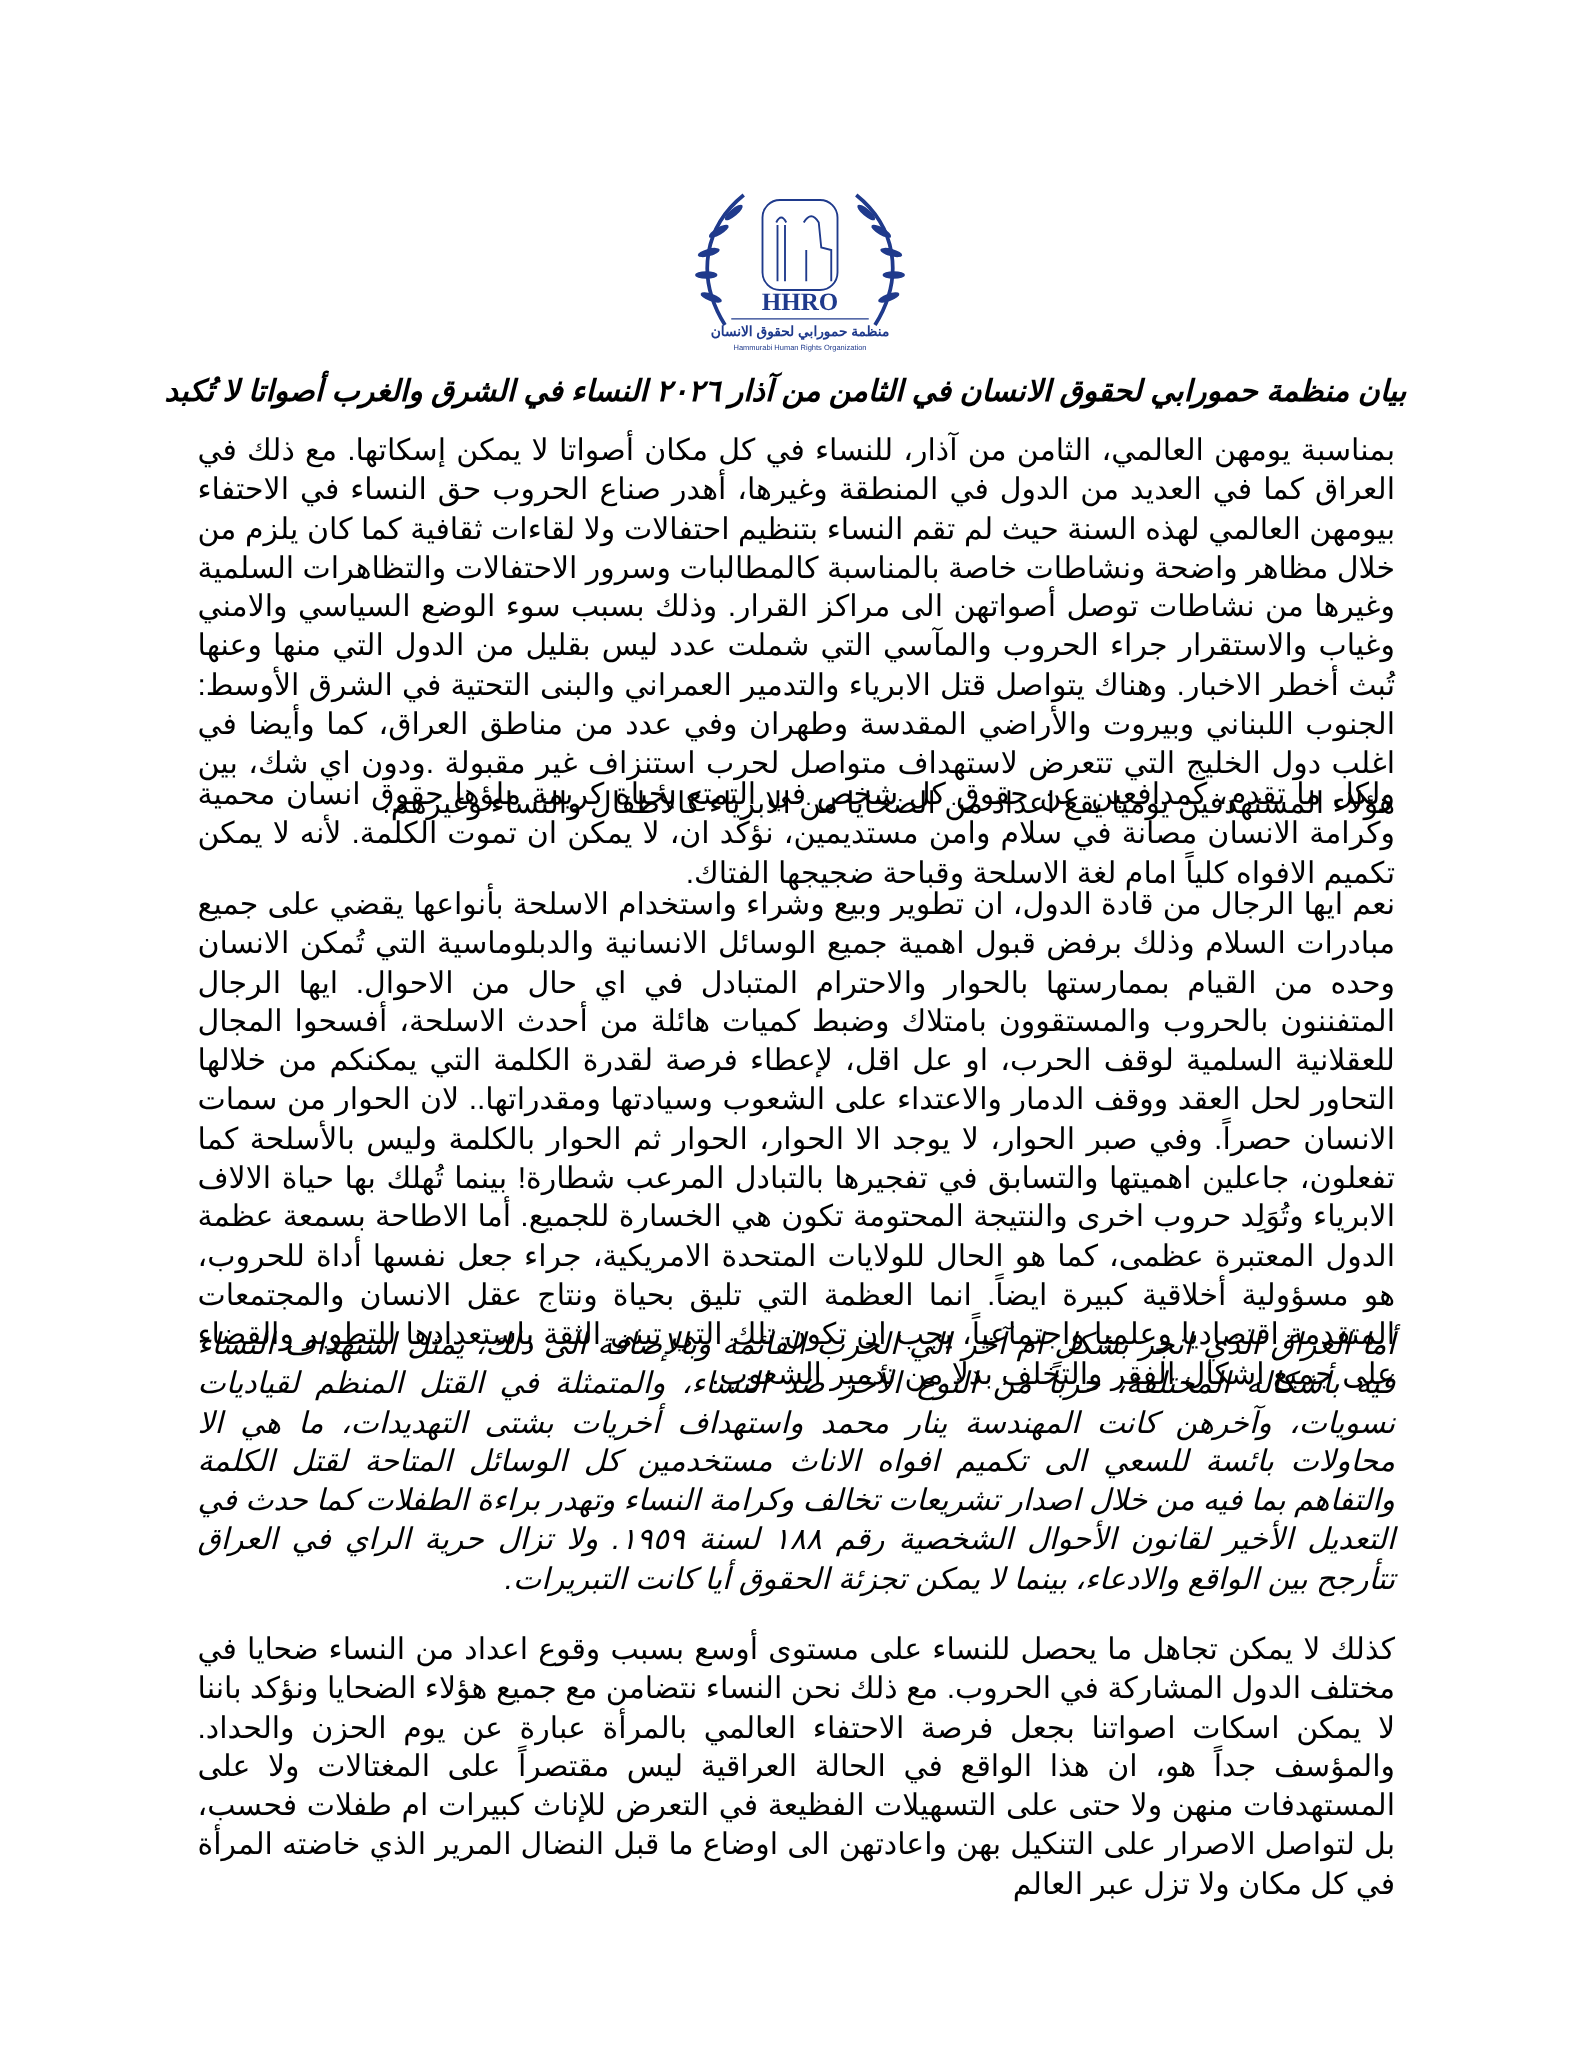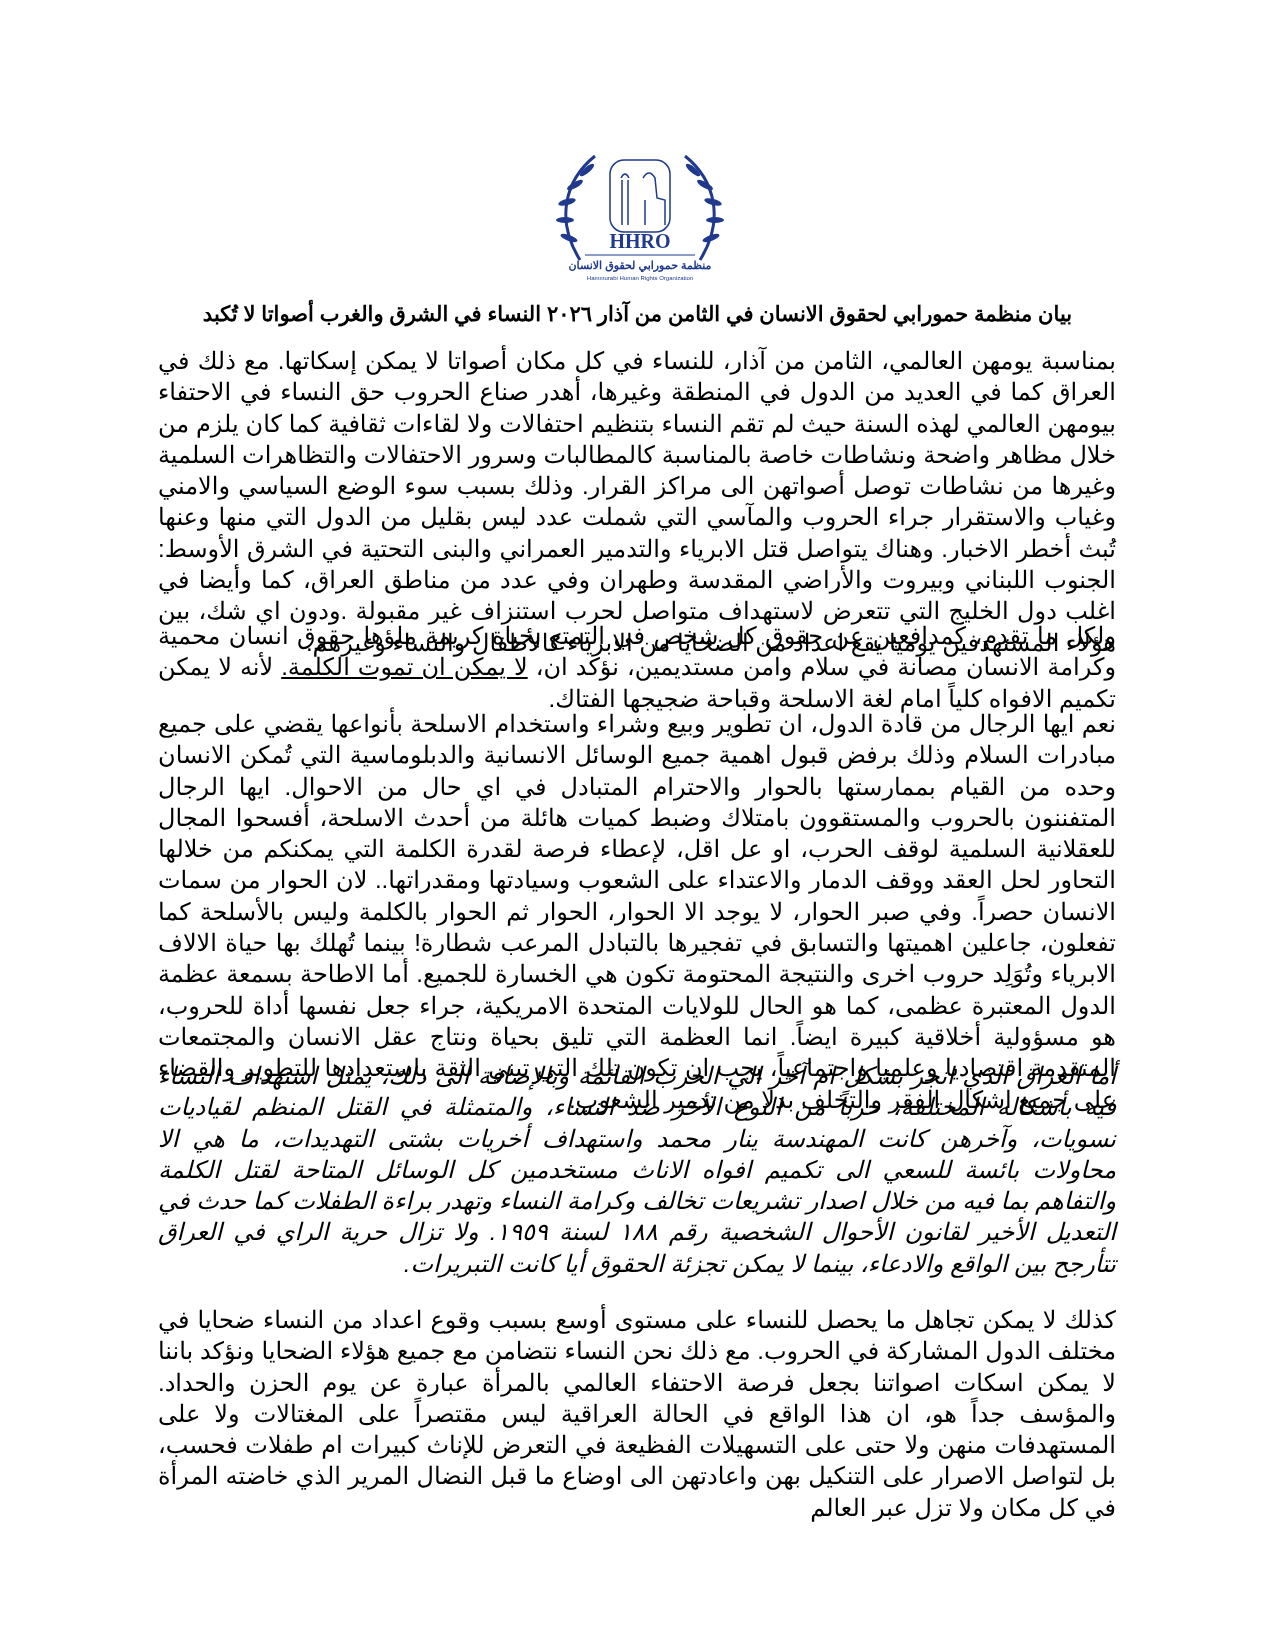--- a/index.html
+++ b/index.html
@@ -1,26 +1,26 @@
 <!DOCTYPE html>
 <html><head>
 <meta charset="utf-8">
 <style>
   html, body { margin:0; padding:0; background:#ffffff; }
   body { width:1275px; height:1650px; position:relative; overflow:hidden; font-family:"Liberation Sans", sans-serif; color:#000; }
   .logo { position:absolute; left:525px; top:150px; width:230px; height:135px; }
-  .title { position:absolute; left:150px; right:150px; top:300px; text-align:center; direction:rtl; font-weight:bold; font-size:21px; line-height:28px; white-space:nowrap; }
+  .title { position:absolute; left:150px; right:150px; top:300px; text-align:center; direction:rtl; font-weight:bold; font-size:24px; line-height:28px; white-space:nowrap;font-style:italic; }
   .body { position:absolute; left:158px; width:958px; direction:rtl; text-align:justify; font-size:24px; line-height:31.3px; }
   .para { margin:0; }
   .p1 { top:345px; }
   .p2 { top:620px; }
   .p3 { top:708px; }
   .p4 { top:1060px;font-style:italic; }
   .p5 { top:1268px;margin-top:36px; }
-  .u { text-decoration:underline; }
+  .u { }
 </style>
 </head>
 <body>
 
 <div class="logo">
   <svg width="230" height="135" viewBox="0 0 230 135">
     <g fill="none" stroke="#1f3a8c" stroke-width="3">
       <path d="M70 6 C40 30 30 70 55 110"></path>
       <path d="M160 6 C190 30 200 70 175 110"></path>
     </g>

